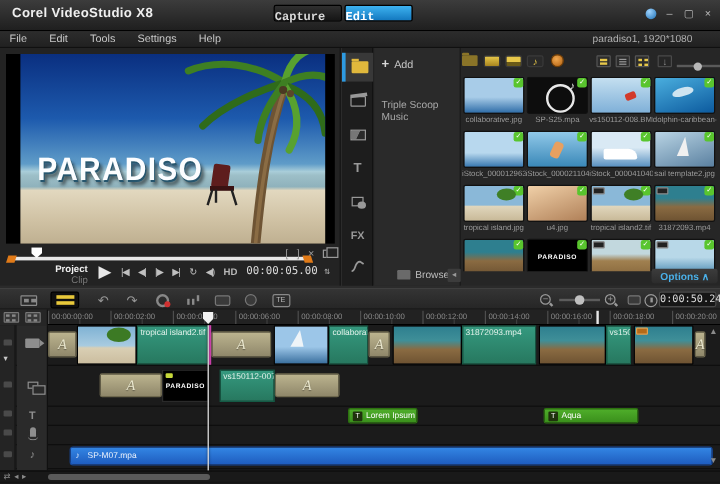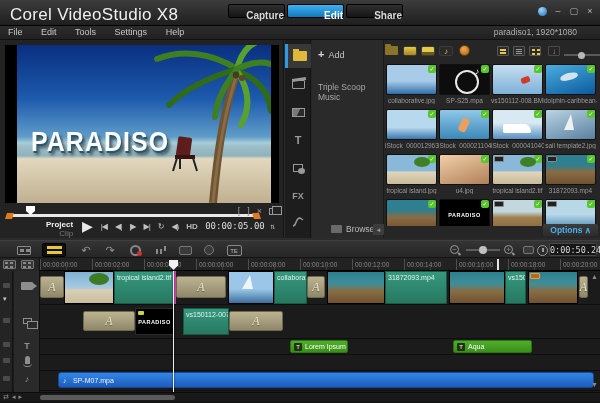--- a/index.html
+++ b/index.html
@@ -1,23 +1,23 @@
 <!DOCTYPE html>
 <html><head>
 <meta charset="utf-8">
 <style>
   html,body{margin:0;padding:0;background:#111;}
   *{box-sizing:border-box;}
   .app{position:relative;width:600px;height:403px;background:#2b2b2b;font-family:"Liberation Sans",sans-serif;color:#ccc;overflow:hidden;font-size:9px;}
 
   
   .titlebar{position:absolute;inset:0 0 auto 0;height:26px;background:linear-gradient(#3c3c3c,#1f1f1f);border-bottom:1px solid #000;}
-  .app-title{position:absolute;left:10px;top:5px;font-size:17px;color:#efefef;letter-spacing:.3px;font-weight:normal;}
+  .app-title{position:absolute;left:10px;top:5px;font-size:11px;color:#efefef;letter-spacing:.3px;font-weight:bold;}
   .tabs{position:absolute;left:228px;top:4px;display:flex;gap:2px;}
-  .tab{width:57px;height:14px;line-height:21px;text-align:right;font-size:10px;font-weight:bold;color:#d8d8d8;background:linear-gradient(#303030,#151515);border:1px solid #000;border-radius:2px;}
+  .tab{width:57px;height:14px;line-height:21px;text-align:left;font-size:10px;font-weight:bold;color:#d8d8d8;background:linear-gradient(#303030,#151515);border:1px solid #000;border-radius:2px;font-family:Liberation Mono, monospace;}
   .tab.active{background:linear-gradient(#3db2f0,#1378bf);color:#fff;}
   .win-btns{position:absolute;right:5px;top:6px;display:flex;gap:6px;align-items:center;}
   .orb{width:9px;height:9px;border-radius:50%;background:radial-gradient(circle at 35% 30%,#9fd4ff,#1c6fb4);}
   .wbtn{width:10px;height:10px;color:#b8b8b8;font-size:9px;line-height:10px;text-align:center;}
 
   
   .menubar{position:absolute;top:26px;left:0;right:0;height:14px;background:linear-gradient(#2c2c2c,#212121);border-bottom:1px solid #101010;}
   .menu-item{display:inline-block;padding:1px 8px;font-size:9px;color:#c8c8c8;}
   .proj-info{position:absolute;right:23px;top:1px;font-size:8.5px;color:#b0b0b0;}
   .dots{position:absolute;font-size:6px;color:#606060;letter-spacing:2px;line-height:4px;}
@@ -192,21 +192,20 @@
 </head>
 <body>
 
 <div class="app">
 
   <div class="titlebar">
     <div class="app-title">Corel VideoStudio X8</div>
     <div class="tabs">
       <div class="tab">Capture</div>
       <div class="tab active">Edit</div>
-      <div class="tab">Share</div>
     </div>
     <div class="win-btns">
       <div class="orb"></div>
       <div class="wbtn">–</div>
       <div class="wbtn">▢</div>
       <div class="wbtn">×</div>
     </div>
   </div>
 
   <div class="menubar">

